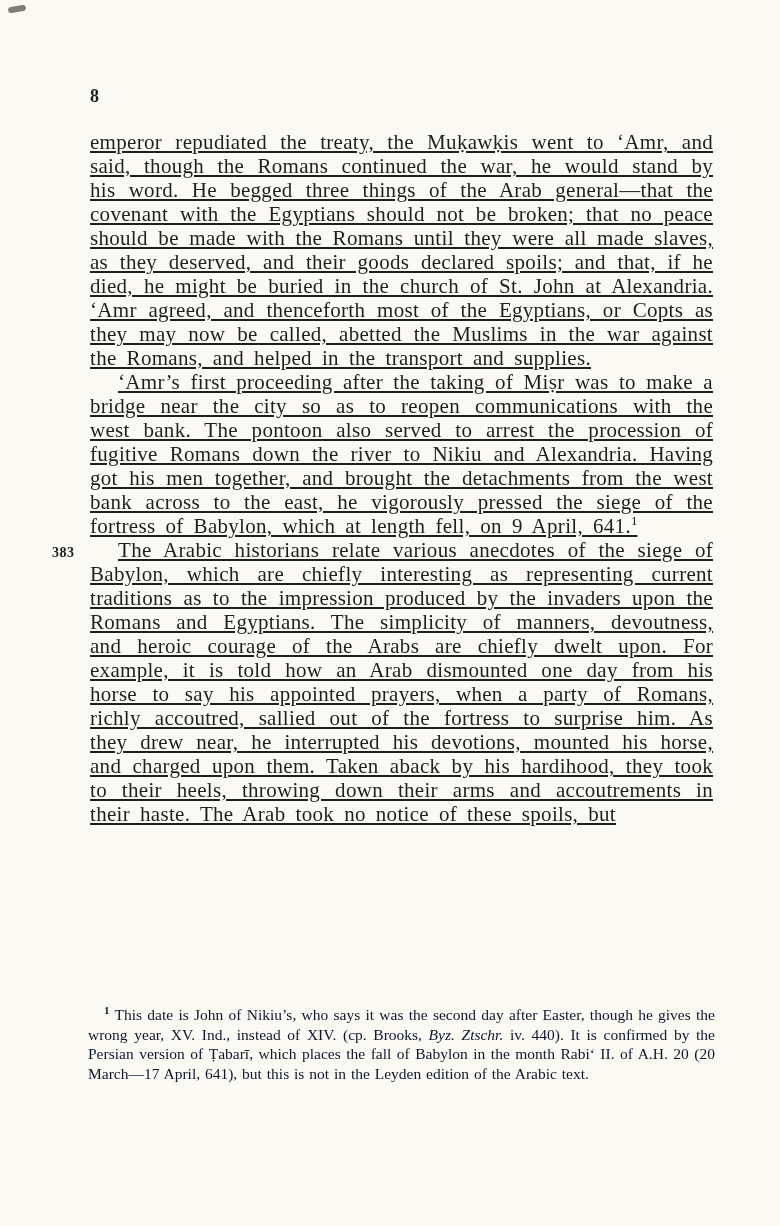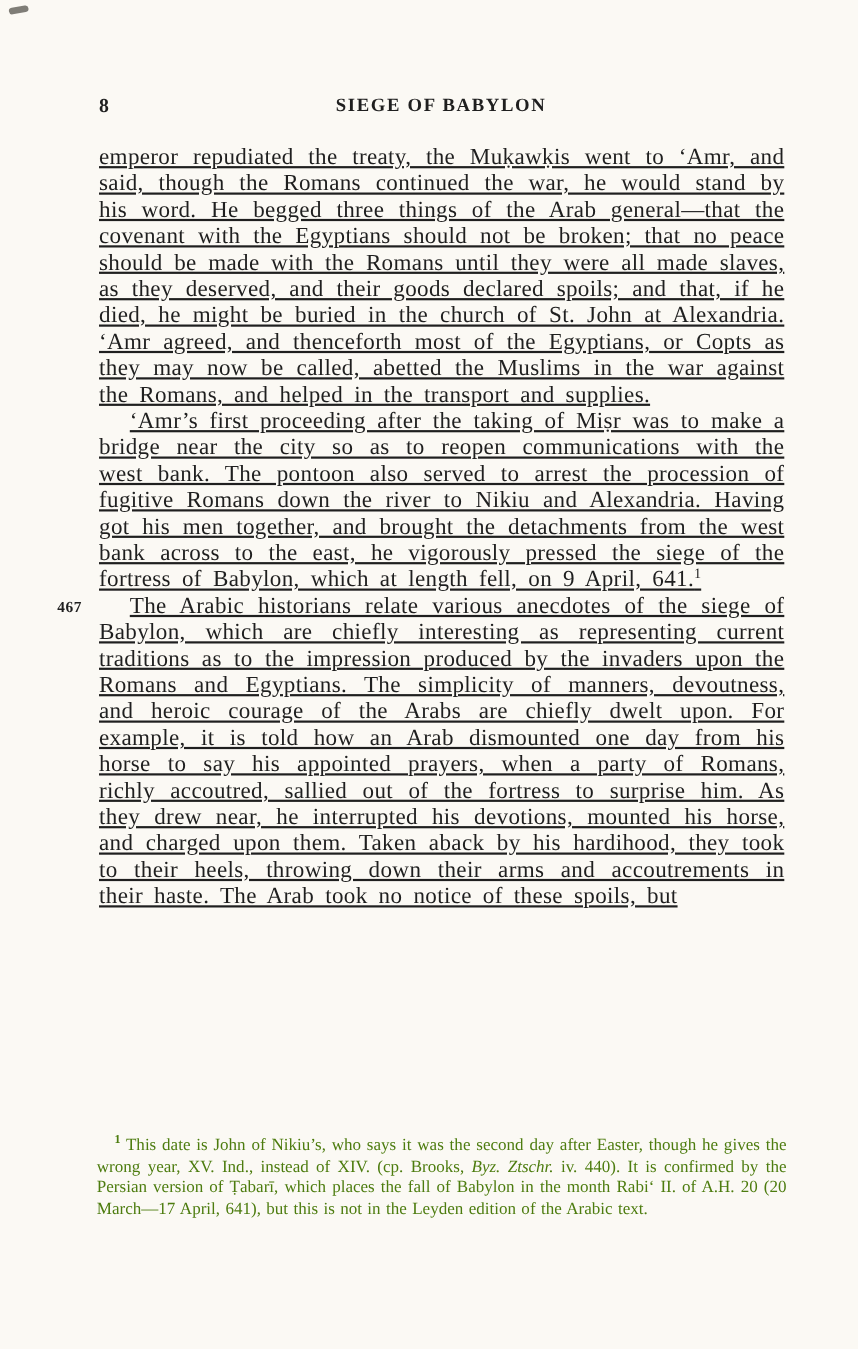--- a/index.html
+++ b/index.html
@@ -76,54 +76,53 @@
   }
   sup.fn-ref {
     font-size: 13px;
     line-height: 0;
     vertical-align: super;
     letter-spacing: 0;
   }
   .footnote {
     position: absolute;
     left: 88px;
-    top: 1031px;
+    top: 1005px;
     width: 627px;
     font-size: 15.5px;
     line-height: 19.5px;
     text-align: justify;
     text-indent: 16px;
     word-spacing: 1px;
-    color: #4d7c0f;
+    color: #0f172a;
   }
   sup.fn-marker {
     font-size: 11px;
     line-height: 0;
     font-weight: 700;
     vertical-align: super;
   }
 </style>
 </head>
 <body>
 
 <div class="scan-page">
 
   <div class="scan-artifact"></div>
 
   <header class="page-header">
     <span class="page-number">8</span>
-    <span class="running-header">SIEGE OF BABYLON</span>
   </header>
 
   <main class="body-text">
     <p class="para flush">emperor repudiated the treaty, the Muḳawḳis went to ‘Amr, and said, though the Romans continued the war, he would stand by his word. He begged three things of the Arab general—that the covenant with the Egyptians should not be broken; that no peace should be made with the Romans until they were all made slaves, as they deserved, and their goods declared spoils; and that, if he died, he might be buried in the church of St. John at Alexandria. ‘Amr agreed, and thenceforth most of the Egyptians, or Copts as they may now be called, abetted the Muslims in the war against the Romans, and helped in the transport and supplies.</p>
 
     <p class="para indent"><span>‘Amr’s first proceeding after the taking of Miṣr was to make a bridge near the city so as to reopen communications with the west bank. The pontoon also served to arrest the procession of fugitive Romans down the river to Nikiu and Alexandria. Having got his men together, and brought the detachments from the west bank across to the east, he vigorously pressed the siege of the fortress of Babylon, which at length fell, on 9 April, 641.</span><sup class="fn-ref">1</sup></p>
 
     <div class="para-wrap">
-      <span class="margin-note">467</span>
+      <span class="margin-note">383</span>
       <p class="para indent">The Arabic historians relate various anecdotes of the siege of Babylon, which are chiefly interesting as representing current traditions as to the impression produced by the invaders upon the Romans and Egyptians. The simplicity of manners, devoutness, and heroic courage of the Arabs are chiefly dwelt upon. For example, it is told how an Arab dismounted one day from his horse to say his appointed prayers, when a party of Romans, richly accoutred, sallied out of the fortress to surprise him. As they drew near, he interrupted his devotions, mounted his horse, and charged upon them. Taken aback by his hardihood, they took to their heels, throwing down their arms and accoutrements in their haste. The Arab took no notice of these spoils, but</p>
     </div>
   </main>
 
   <footer class="footnote"><sup class="fn-marker">1</sup><span> This date is John of Nikiu’s, who says it was the second day after Easter, though he gives the wrong year, XV. Ind., instead of XIV. (cp. Brooks, </span><i>Byz. Ztschr.</i><span> iv. 440). It is confirmed by the Persian version of Ṭabarī, which places the fall of Babylon in the month Rabi‘ II. of A.H. 20 (20 March—17 April, 641), but this is not in the Leyden edition of the Arabic text.</span></footer>
 
 </div>
 
 </body></html>

